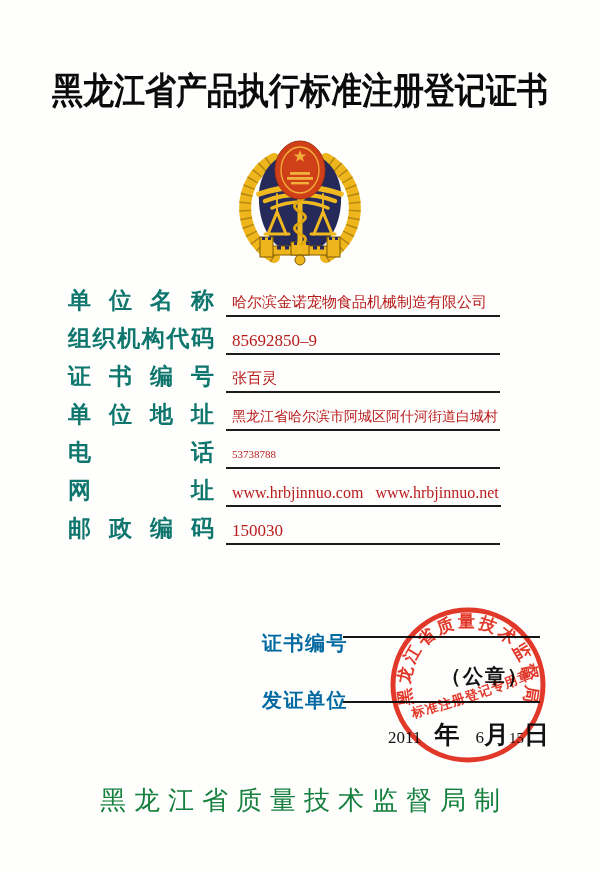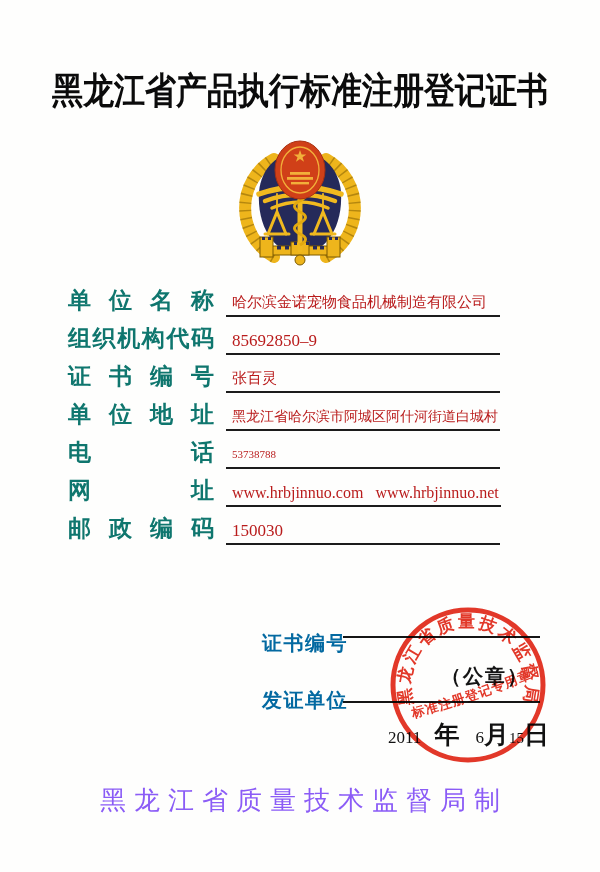--- a/index.html
+++ b/index.html
@@ -54,21 +54,21 @@
   .seal{
     position:absolute; left:386px; top:603px; width:164px; height:164px;
     mix-blend-mode:multiply; opacity:.93; pointer-events:none;
   }
   .seal text{font-family:"Liberation Serif","DejaVu Serif",serif; font-weight:bold;}
   .seal-top-text{font-size:17px; letter-spacing:3px;}
   .seal-bottom-text{font-size:13px; letter-spacing:1px;}
   
   .cert-footer{
     position:absolute; top:783px; left:0; width:100%;
-    text-align:center; font-size:26px; color:#8b5cf6;
+    text-align:center; font-size:26px; color:#15803d;
     letter-spacing:8px; text-indent:8px; white-space:nowrap;
   }
 </style>
 </head>
 <body>
 
 <div class="certificate">
 
   <h1 class="cert-title">黑龙江省产品执行标准注册登记证书</h1>
 

